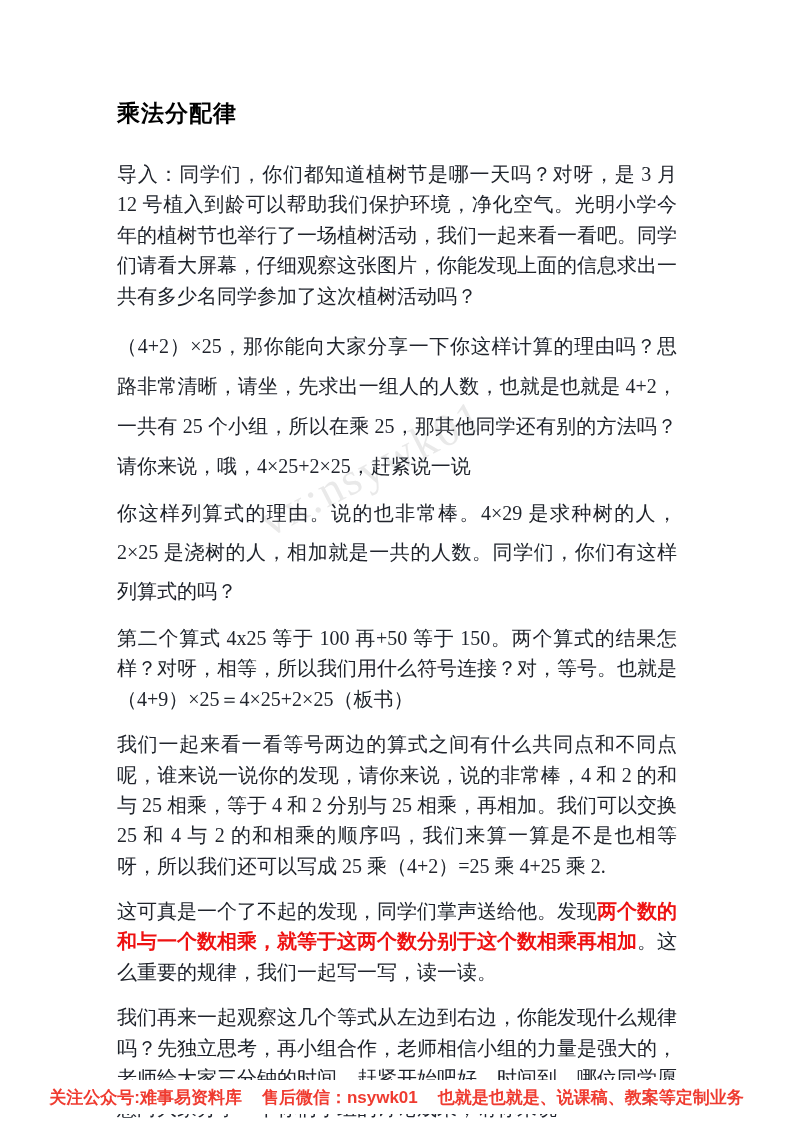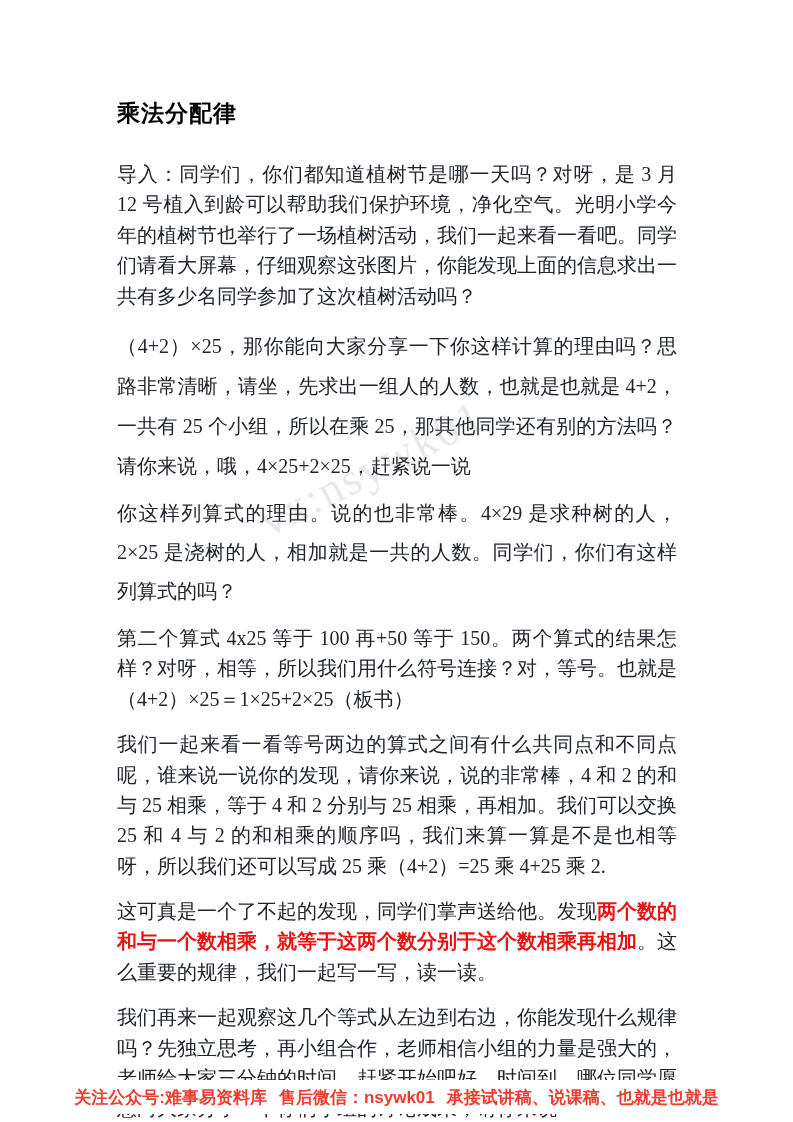--- a/index.html
+++ b/index.html
@@ -86,21 +86,21 @@
   
   .footer-banner {
     position: absolute;
     left: 0;
     bottom: 8px;
     width: 793px;
     height: 34px;
     display: flex;
     align-items: center;
     justify-content: center;
-    gap: 12px;
+    gap: 20px;
     background: #ffffff;
     z-index: 3;
   }
   .footer-banner span {
     color: #ef3b30;
     font-weight: bold;
     font-size: 17px;
     font-family: "Liberation Sans", "DejaVu Sans", sans-serif;
     white-space: nowrap;
   }
@@ -122,30 +122,30 @@
 
     <p class="para">导入：同学们，你们都知道植树节是哪一天吗？对呀，是 3 月 12 号植入到龄可以帮助我们保护环境，净化空气。光明小学今年的植树节也举行了一场植树活动，我们一起来看一看吧。同学们请看大屏幕，仔细观察这张图片，你能发现上面的信息求出一共有多少名同学参加了这次植树活动吗？</p>
 
 
     <p class="para loose">（4+2）×25，那你能向大家分享一下你这样计算的理由吗？思路非常清晰，请坐，先求出一组人的人数，也就是也就是 4+2，一共有 25 个小组，所以在乘 25，那其他同学还有别的方法吗？请你来说，哦，4×25+2×25，赶紧说一说</p>
 
     <p class="para loose2">你这样列算式的理由。说的也非常棒。4×29 是求种树的人，2×25 是浇树的人，相加就是一共的人数。同学们，你们有这样列算式的吗？</p>
 
 
 
-    <p class="para">第二个算式 4x25 等于 100 再+50 等于 150。两个算式的结果怎样？对呀，相等，所以我们用什么符号连接？对，等号。也就是（4+2）×25＝1×25+2×25（板书）</p>
+    <p class="para">第二个算式 4x25 等于 100 再+50 等于 150。两个算式的结果怎样？对呀，相等，所以我们用什么符号连接？对，等号。也就是（4+9）×25＝4×25+2×25（板书）</p>
 
     <p class="para">我们一起来看一看等号两边的算式之间有什么共同点和不同点呢，谁来说一说你的发现，请你来说，说的非常棒，4 和 2 的和与 25 相乘，等于 4 和 2 分别与 25 相乘，再相加。我们可以交换 25 和 4 与 2 的和相乘的顺序吗，我们来算一算是不是也相等呀，所以我们还可以写成 25 乘（4+2）=25 乘 4+25 乘 2.</p>
 
 
     <p class="para"><span>这可真是一个了不起的发现，同学们掌声送给他。发现</span><span class="hl-red">两个数的和与一个数相乘，就等于这两个数分别于这个数相乘再相加</span><span>。这么重要的规律，我们一起写一写，读一读。</span></p>
 
     <p class="para">我们再来一起观察这几个等式从左边到右边，你能发现什么规律吗？先独立思考，再小组合作，老师相信小组的力量是强大的，老师给大家三分钟的时间，赶紧开始吧好，时间到，哪位同学愿意向大家分享一下你们小组的讨论成果，请你来说</p>
 
   </div>
 
   <div class="footer-banner">
     <span class="footer-seg-a">关注公众号:难事易资料库</span>
     <span class="footer-seg-b">售后微信：nsywk01</span>
-    <span class="footer-seg-c">承接试讲稿、说课稿、也就是也就是</span>
+    <span class="footer-seg-c">也就是也就是、说课稿、教案等定制业务</span>
   </div>
 
 </div>
 
 </body></html>

